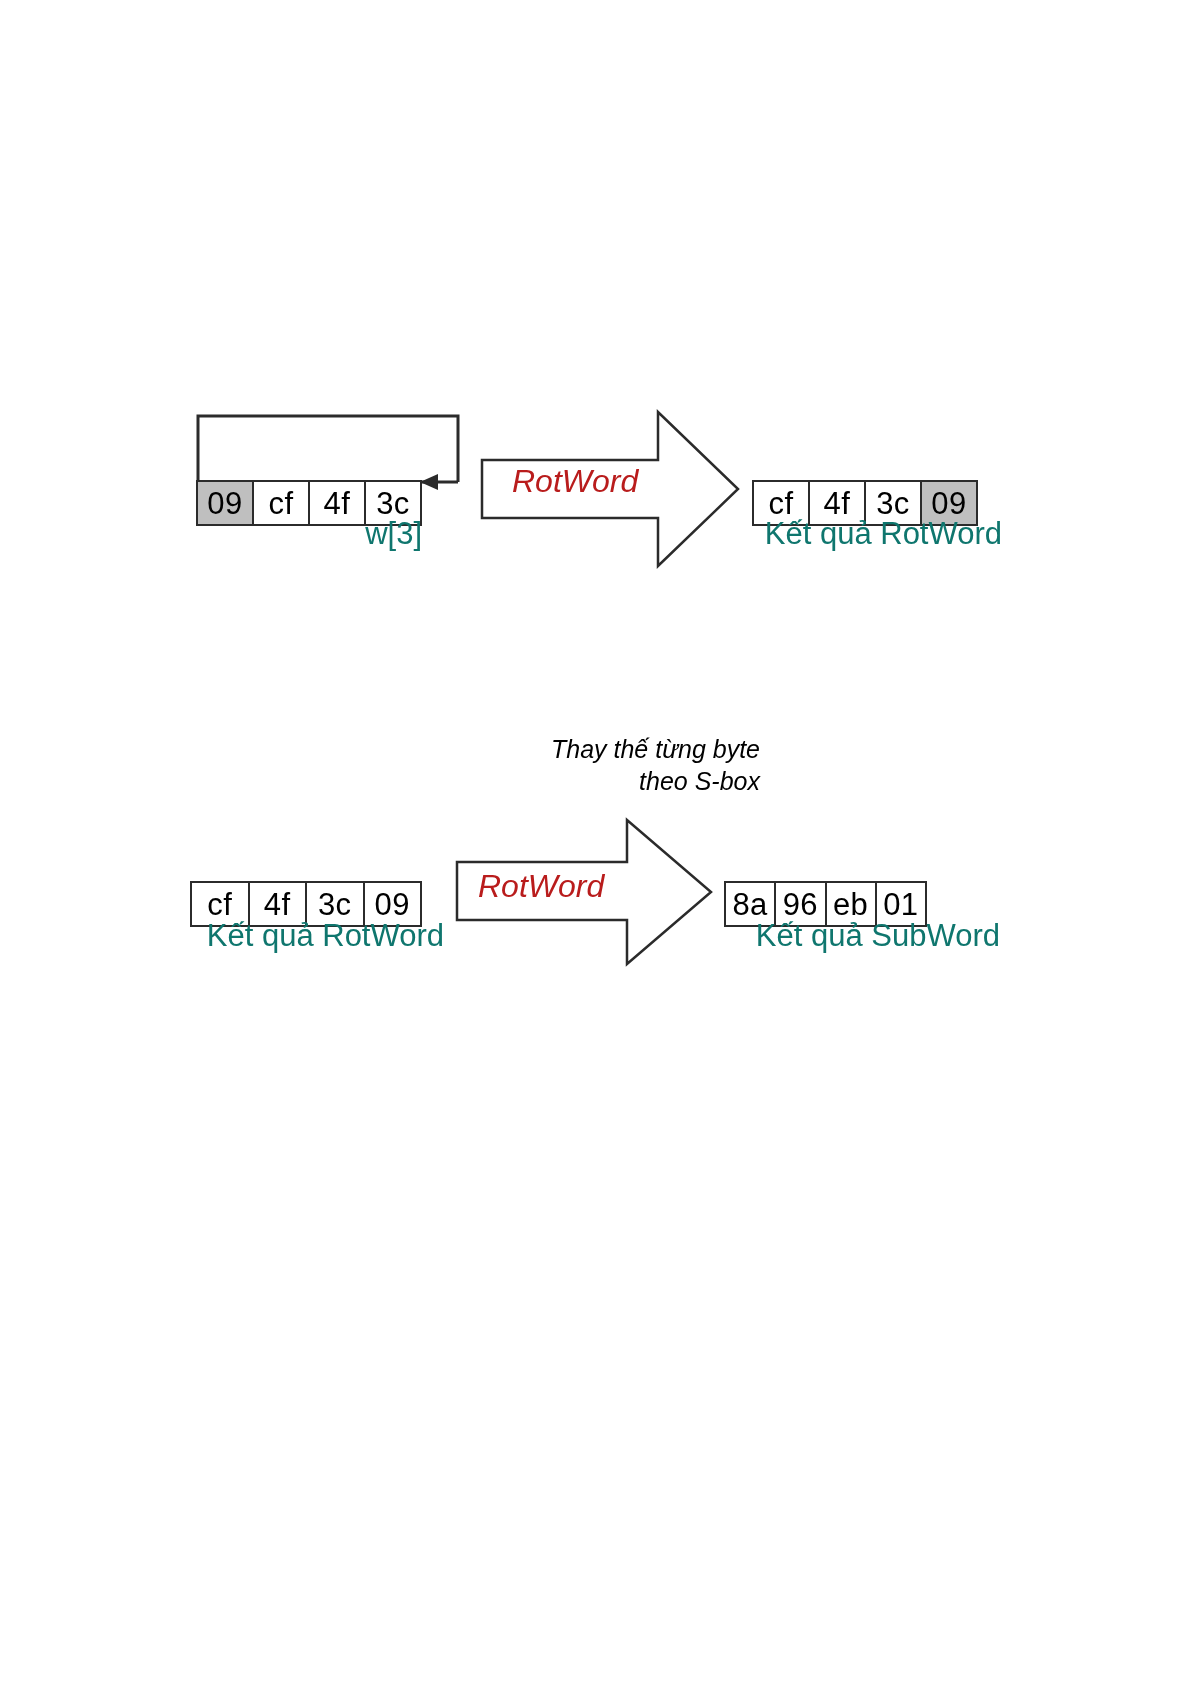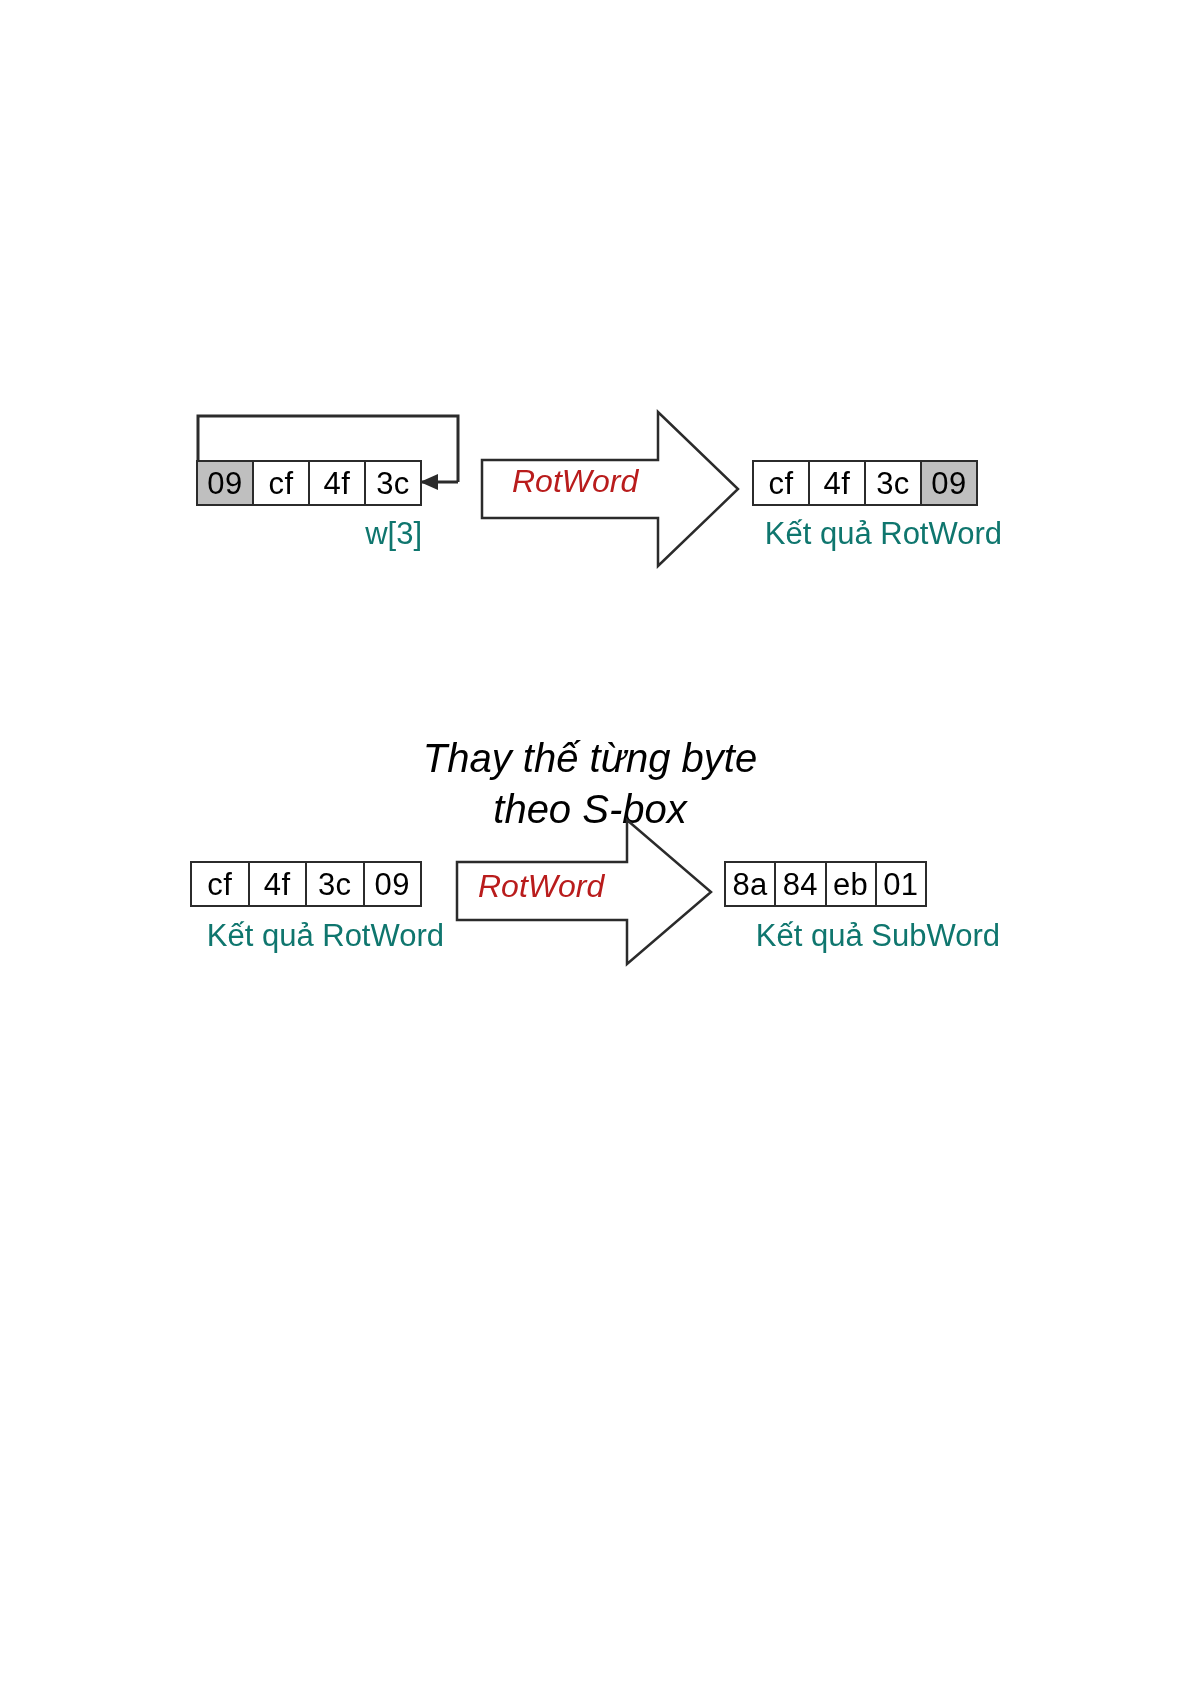--- a/index.html
+++ b/index.html
@@ -24,20 +24,21 @@
     height: 1685px;
   }
 
   
   .word-box {
     position: absolute;
     display: flex;
     border: 2px solid #2b2b2b;
     box-sizing: border-box;
     background: #be185d;
+    margin-top: 20px;
   }
   .byte-cell {
     flex: 1 1 0;
     display: flex;
     align-items: center;
     justify-content: center;
     font-size: 31px;
     line-height: 1;
     letter-spacing: 0.5px;
     border-right: 2px solid #2b2b2b;
@@ -77,25 +78,25 @@
 
   
   .rot-loop {
     position: absolute;
   }
   .rot-loop svg { display: block; overflow: visible; }
 
   
   .note-italic {
     position: absolute;
-    font-size: 40px;
+    font-size: 25px;
     font-style: italic;
     font-weight: 500;
     line-height: 1.28;
-    text-align: center;
+    text-align: right;
     white-space: pre-line;
     color: #000000;
   }
 </style>
 </head>
 <body>
 
 <div class="canvas">
 
   <div class="rot-loop" style="left:168px; top:412px; width:300px; height:78px;">
@@ -145,20 +146,20 @@
 
   <div class="block-arrow" style="left:455px; top:818px; width:258px; height:148px;">
     <svg width="258" height="148" viewBox="0 0 258 148">
       <path d="M 2 44 L 172 44 L 172 2 L 256 74 L 172 146 L 172 102 L 2 102 Z" fill="#ffffff" stroke="#2b2b2b" stroke-width="2.5" stroke-linejoin="miter"></path>
     </svg>
   </div>
   <div class="arrow-label" style="left:478px; top:868px;">RotWord</div>
 
   <div class="word-box" style="left:724px; top:861px; width:203px; height:46px;">
     <div class="byte-cell">8a</div>
-    <div class="byte-cell">84</div>
+    <div class="byte-cell">96</div>
     <div class="byte-cell">eb</div>
     <div class="byte-cell">01</div>
   </div>
 
   <div class="caption" style="left:722px; top:918px; width:278px;">Kết quả SubWord</div>
 
 </div>
 
 </body></html>

